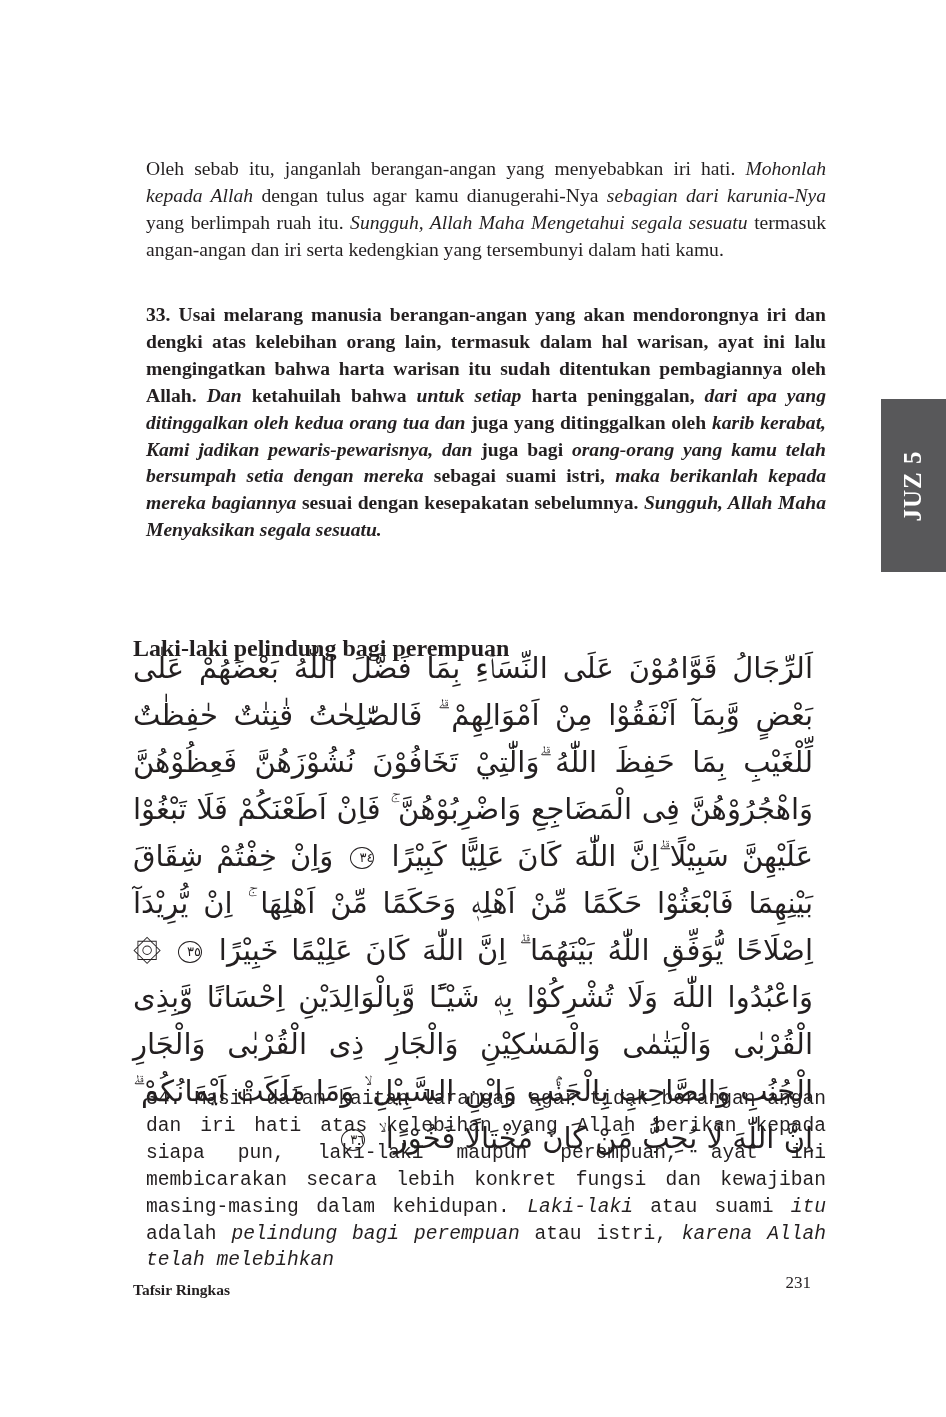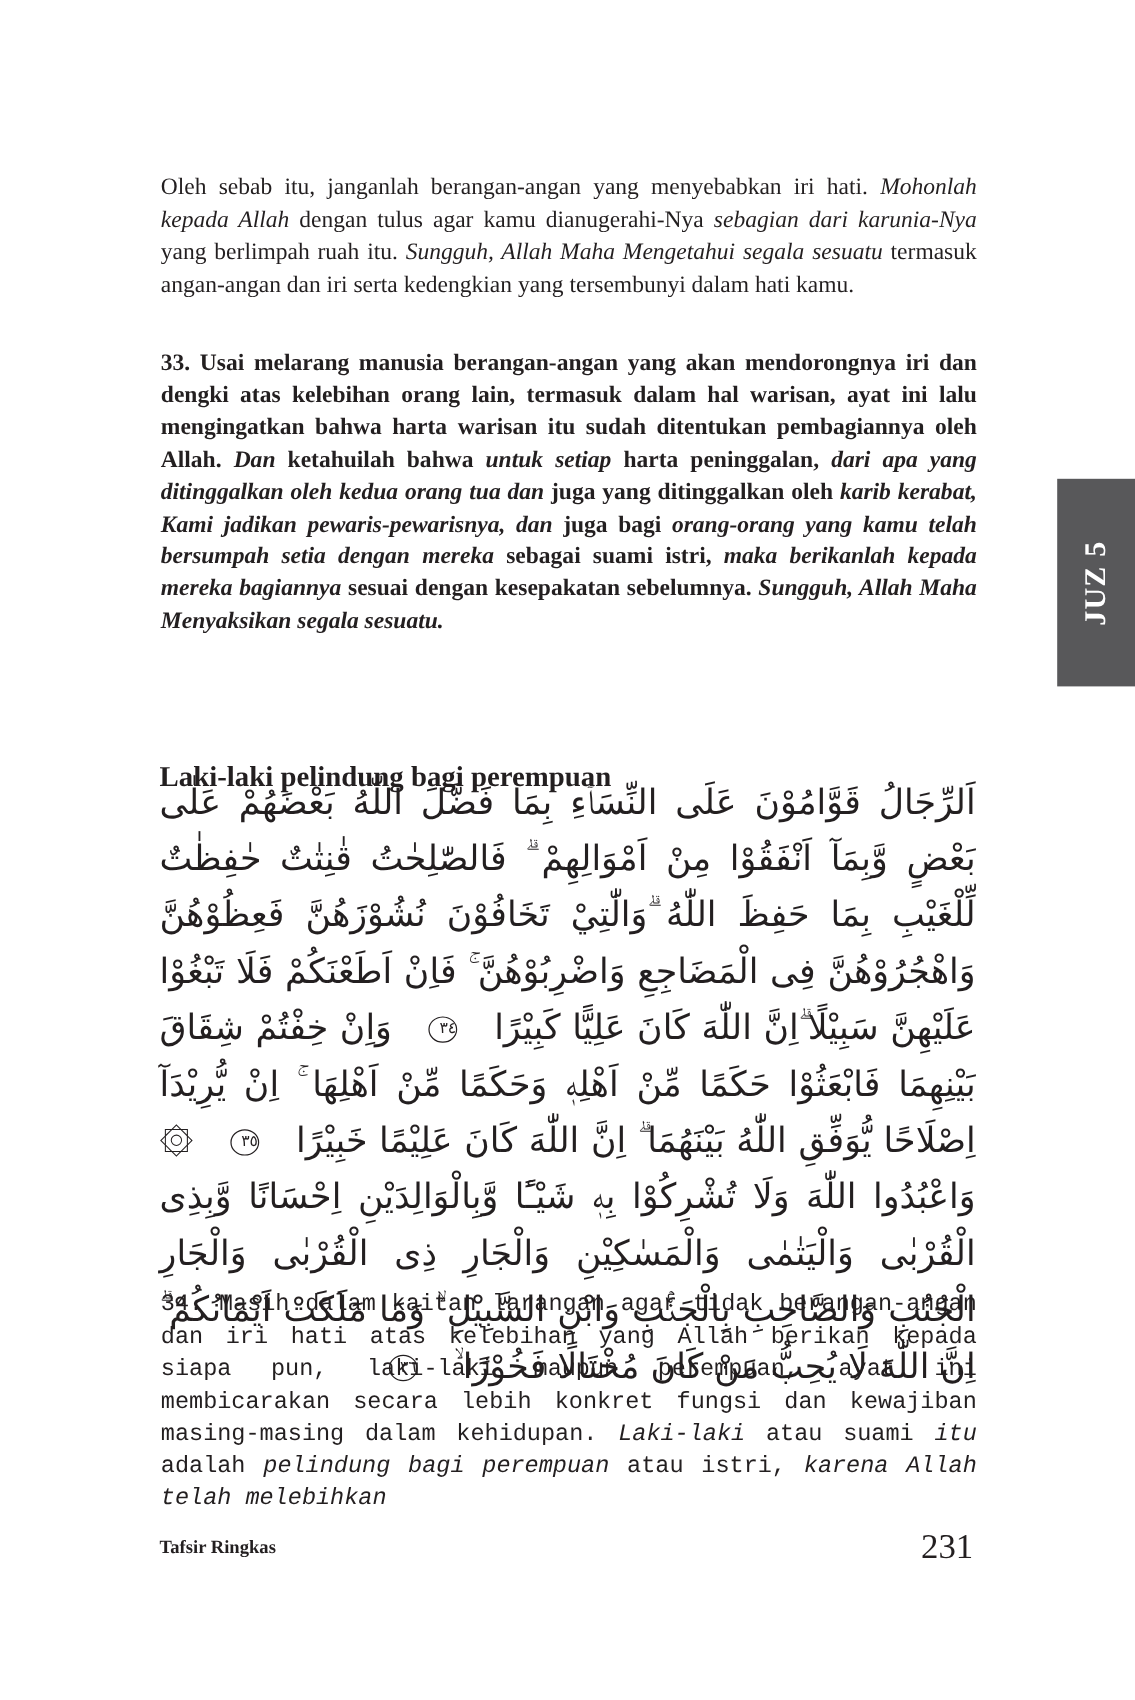--- a/index.html
+++ b/index.html
@@ -2,50 +2,50 @@
 <html><head>
   <meta charset="utf-8">
   <style>
     html, body { margin: 0; padding: 0; }
     body {
       width: 946px; height: 1417px; background: #ffffff; position: relative; overflow: hidden;
       font-family: "Liberation Serif", "DejaVu Serif", serif; color: #231f20;
     }
     .page { position: absolute; left: 133px; top: 143px; width: 680px; }
     .para {
-      font-size: 19.6px; line-height: 26.9px; text-align: justify; margin: 1px;
+      font-size: 19.6px; line-height: 26.9px; text-align: justify; margin: 13px;
       hyphens: manual;
     }
     .para .it { font-style: italic; }
     #para1 { position: absolute; top: 0; left: 0; width: 680px; }
     #para2 { position: absolute; top: 146px; left: 0; width: 680px; font-weight: bold; }
     #heading {
       position: absolute; top: 492px; left: 0; font-weight: bold; font-size: 24px; margin: 0;
     }
     #arabic {
       position: absolute; top: 502px; left: 0; width: 680px; direction: rtl;
       font-family: "DejaVu Sans", sans-serif; font-size: 29px; line-height: 47px;
       text-align: justify; text-align-last: right;
     }
     .ayah-mark {
       display: inline-block; border: 1.5px solid #231f20; border-radius: 50%;
       font-size: 13px; line-height: 20px; min-width: 22px; height: 20px; text-align: center;
-      vertical-align: middle; margin: 0 21px;
+      vertical-align: middle; margin: 0 4px;
     }
     #para3 { position: absolute; top: 930px; left: 0; width: 680px; font-family: Liberation Mono, monospace; }
     .juz-tab {
       position: absolute; left: 881px; top: 399px; width: 65px; height: 173px; background: #58585a;
       display: flex; align-items: center; justify-content: center;
     }
     .juz-tab span {
       color: #ffffff; font-weight: bold; font-size: 25px; letter-spacing: 1px;
       transform: rotate(-90deg); white-space: nowrap; display: inline-block;
     }
     .footer-left { position: absolute; left: 133px; top: 1281px; font-size: 15.5px; font-weight: bold; }
-    .footer-right { position: absolute; right: 135px; top: 1273px; font-size: 29px; }
+    .footer-right { position: absolute; right: 135px; top: 1273px; font-size: 17px; }
   </style>
 </head>
 <body>
 
 <div class="page">
   <p class="para" id="para1"><span>Oleh sebab itu, janganlah berangan-angan yang menyebabkan iri ha­ti. </span><span class="it">Mohonlah kepada Allah</span><span> dengan tulus agar kamu dianugerahi-Nya </span><span class="it">sebagian dari karunia-Nya</span><span> yang berlimpah ruah itu. </span><span class="it">Sungguh, Allah Maha Mengetahui segala sesuatu</span><span> termasuk angan-angan dan iri serta kedeng­kian yang tersembunyi dalam hati kamu.</span></p>
   <p class="para" id="para2"><span>33. Usai melarang manusia berangan-angan yang akan mendorongnya iri dan dengki atas kelebihan orang lain, termasuk dalam hal warisan, ayat ini lalu mengingatkan bahwa harta warisan itu sudah ditentukan pembagiannya oleh Allah. </span><span class="it">Dan</span><span> ketahuilah bahwa </span><span class="it">untuk setiap</span><span> harta peninggalan, </span><span class="it">dari apa yang ditinggalkan oleh kedua orang tua dan</span><span> juga yang ditinggalkan oleh </span><span class="it">karib kerabat, Kami jadikan pewaris-pewarisnya, dan</span><span> juga bagi </span><span class="it">orang-orang yang kamu telah bersumpah setia dengan mereka</span><span> sebagai suami istri, </span><span class="it">maka berikanlah kepada mereka bagiannya</span><span> sesuai de­ngan kesepakatan sebelumnya. </span><span class="it">Sungguh, Allah Maha Menyaksikan segala sesuatu.</span></p>
   <h2 id="heading">Laki-laki pelindung bagi perempuan</h2>
   <div id="arabic" lang="ar">
     <span>اَلرِّجَالُ قَوَّامُوْنَ عَلَى النِّسَاۤءِ بِمَا فَضَّلَ اللّٰهُ بَعْضَهُمْ عَلٰى بَعْضٍ وَّبِمَآ اَنْفَقُوْا مِنْ اَمْوَالِهِمْ ۗ فَالصّٰلِحٰتُ قٰنِتٰتٌ حٰفِظٰتٌ لِّلْغَيْبِ بِمَا حَفِظَ اللّٰهُ ۗوَالّٰتِيْ تَخَافُوْنَ نُشُوْزَهُنَّ فَعِظُوْهُنَّ وَاهْجُرُوْهُنَّ فِى الْمَضَاجِعِ وَاضْرِبُوْهُنَّ ۚ فَاِنْ اَطَعْنَكُمْ فَلَا تَبْغُوْا عَلَيْهِنَّ سَبِيْلًا ۗاِنَّ اللّٰهَ كَانَ عَلِيًّا كَبِيْرًا</span>

